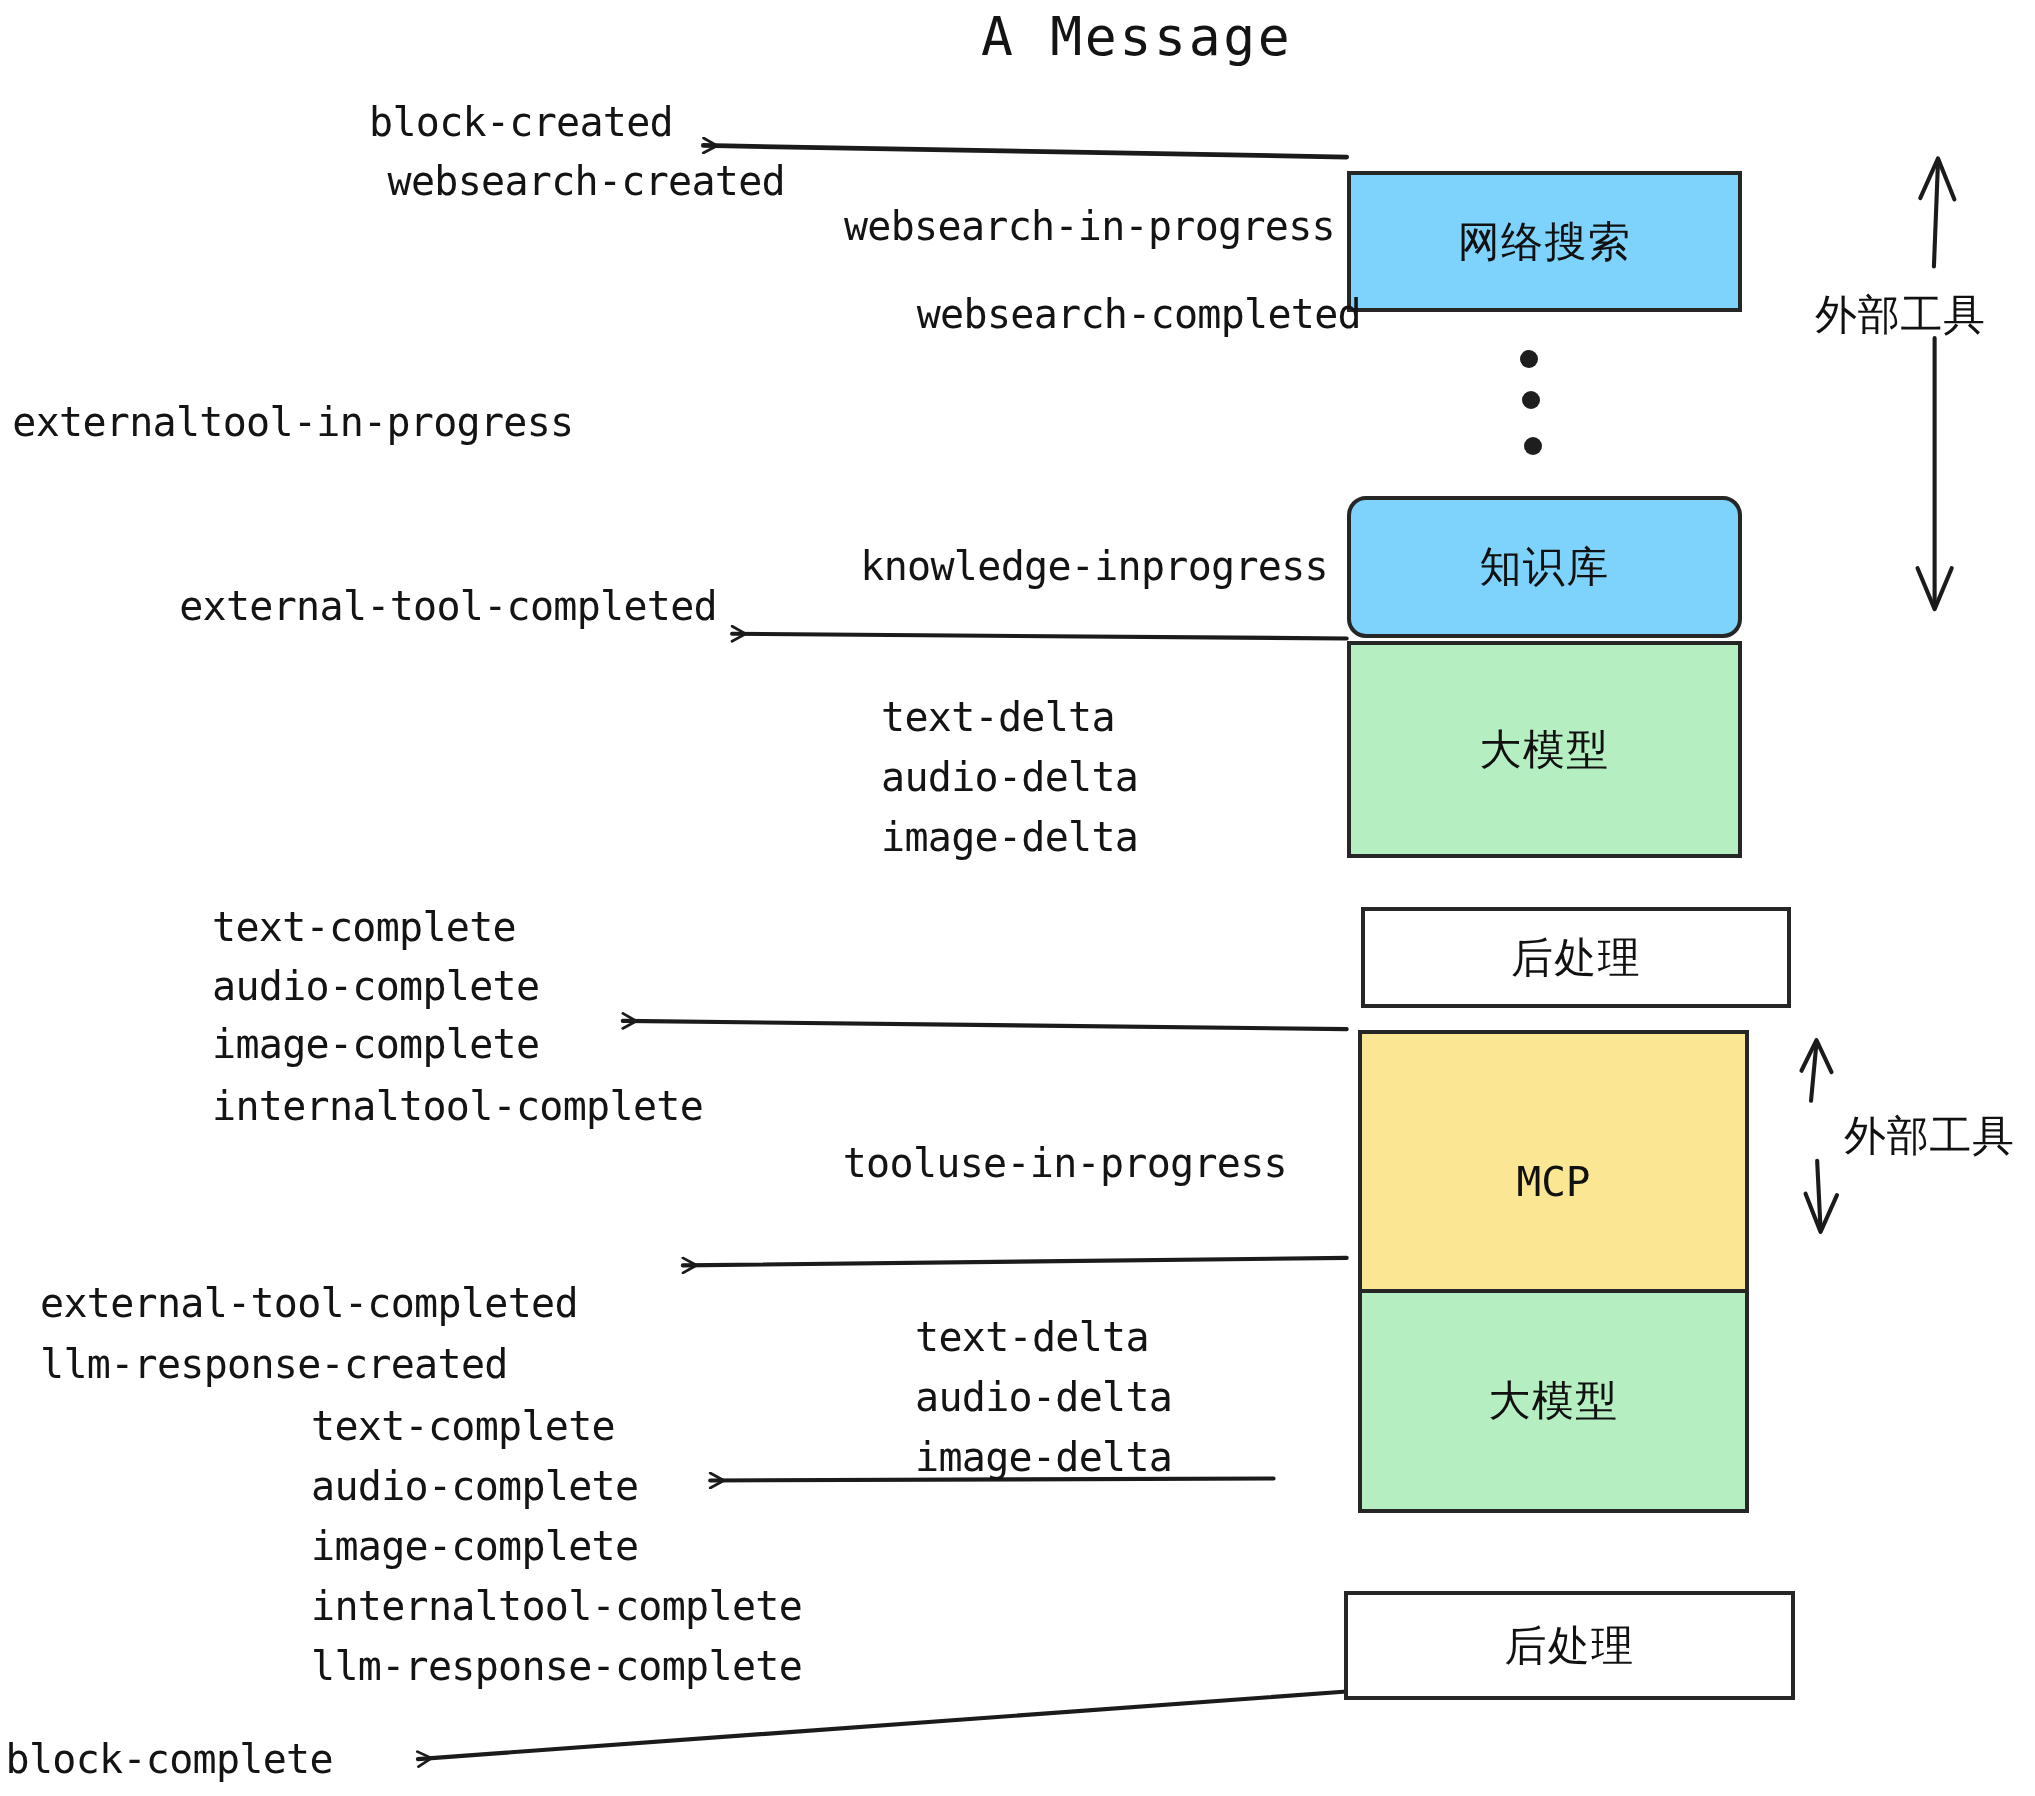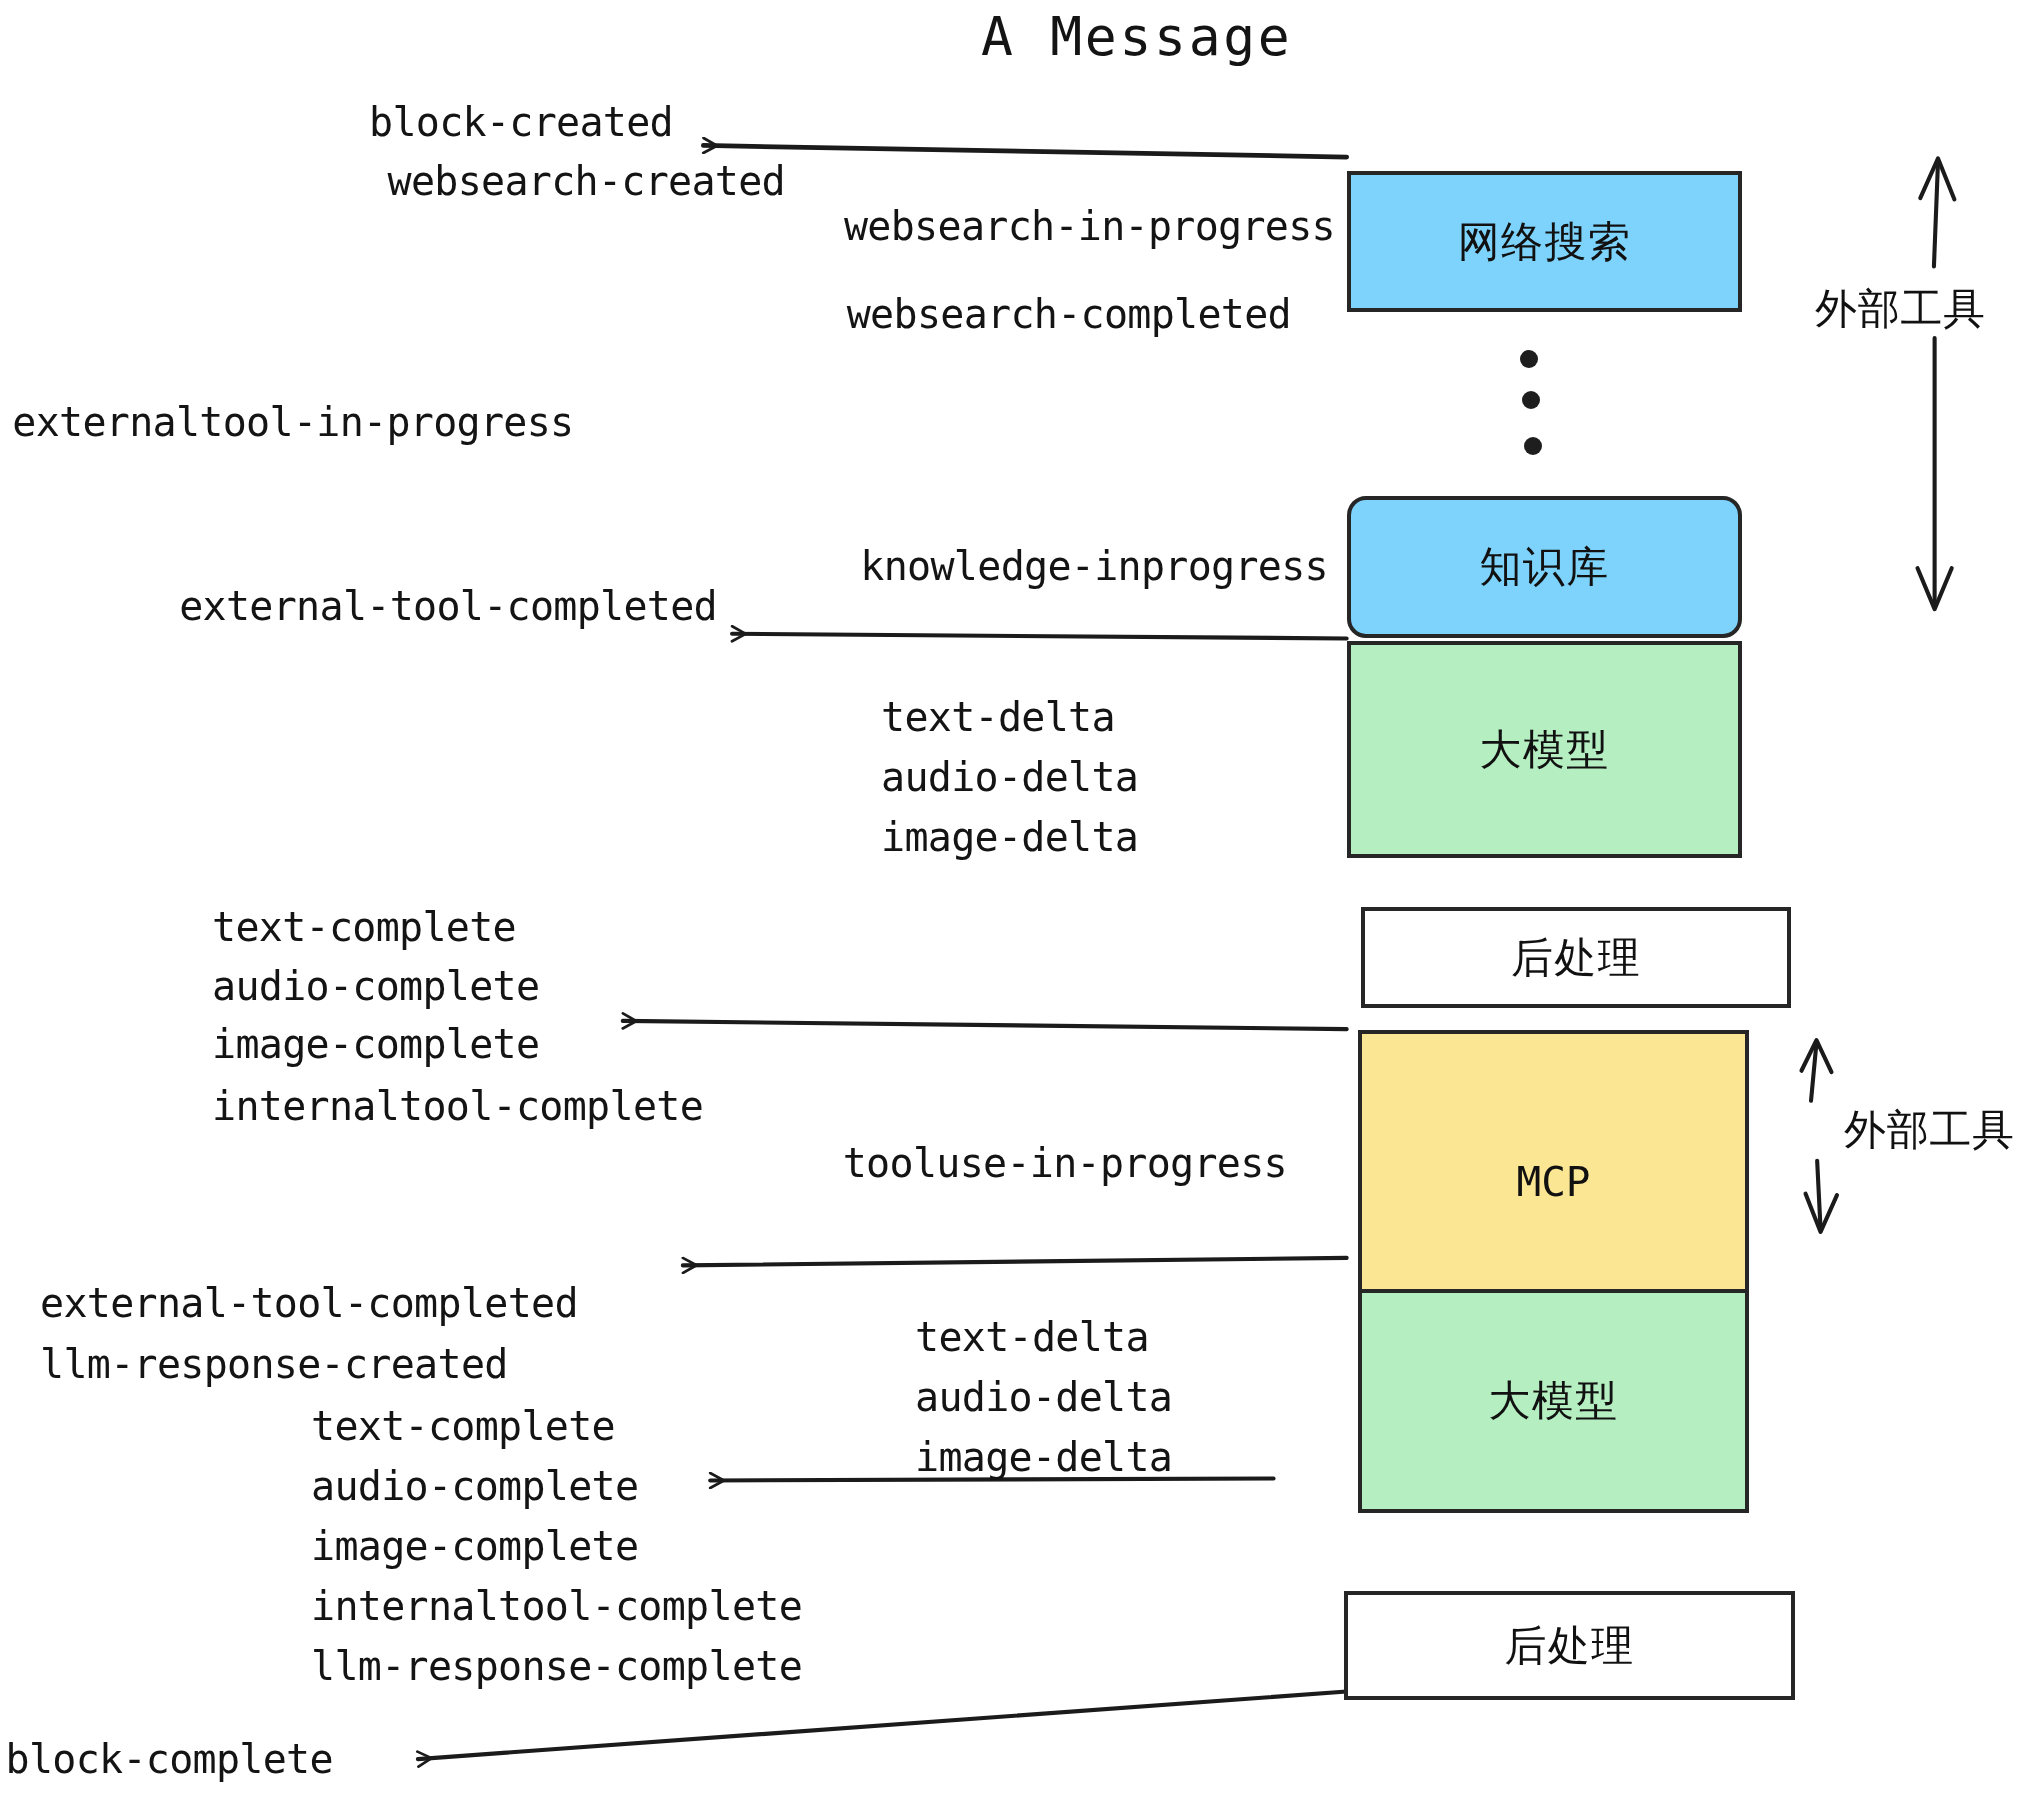--- a/index.html
+++ b/index.html
@@ -80,20 +80,21 @@
   }
 
   
   .sidelabel{
     position:absolute;
     font-family:"DejaVu Sans", sans-serif;
     font-size:42px;
     color:#111111;
     letter-spacing:0.7px;
     white-space:nowrap;
+    margin-top:6px;
   }
 </style>
 </head>
 <body>
 
 <div id="stage">
 
   <div class="title" style="left:981px;top:5.5px;">A Message</div>
 
   <svg id="arrows" viewBox="0 0 2980 2630" xmlns="http://www.w3.org/2000/svg">
@@ -179,21 +180,21 @@
 
   <div class="sidelabel" style="left:1815px;top:281px;">外部工具</div>
   <div class="sidelabel" style="left:1844px;top:1102px;">外部工具</div>
 
   <div class="evt right" style="left:673px;top:102px;">block-created</div>
 
   <div class="evt right" style="left:785px;top:161px;">websearch-created</div>
 
   <div class="evt right" style="left:1335px;top:206px;">websearch-in-progress</div>
 
-  <div class="evt right" style="left:1291px;top:294px;">websearch-completed</div>
+  <div class="evt right" style="left:1361px;top:294px;">websearch-completed</div>
 
   <div class="evt" style="left:12.3px;top:402px;">externaltool-in-progress</div>
 
   <div class="evt right" style="left:1328px;top:546px;">knowledge-inprogress</div>
 
   <div class="evt right" style="left:717px;top:586px;">external-tool-completed</div>
 
 
   <div class="evt" style="left:881px;top:697px;">text-delta</div>
 

